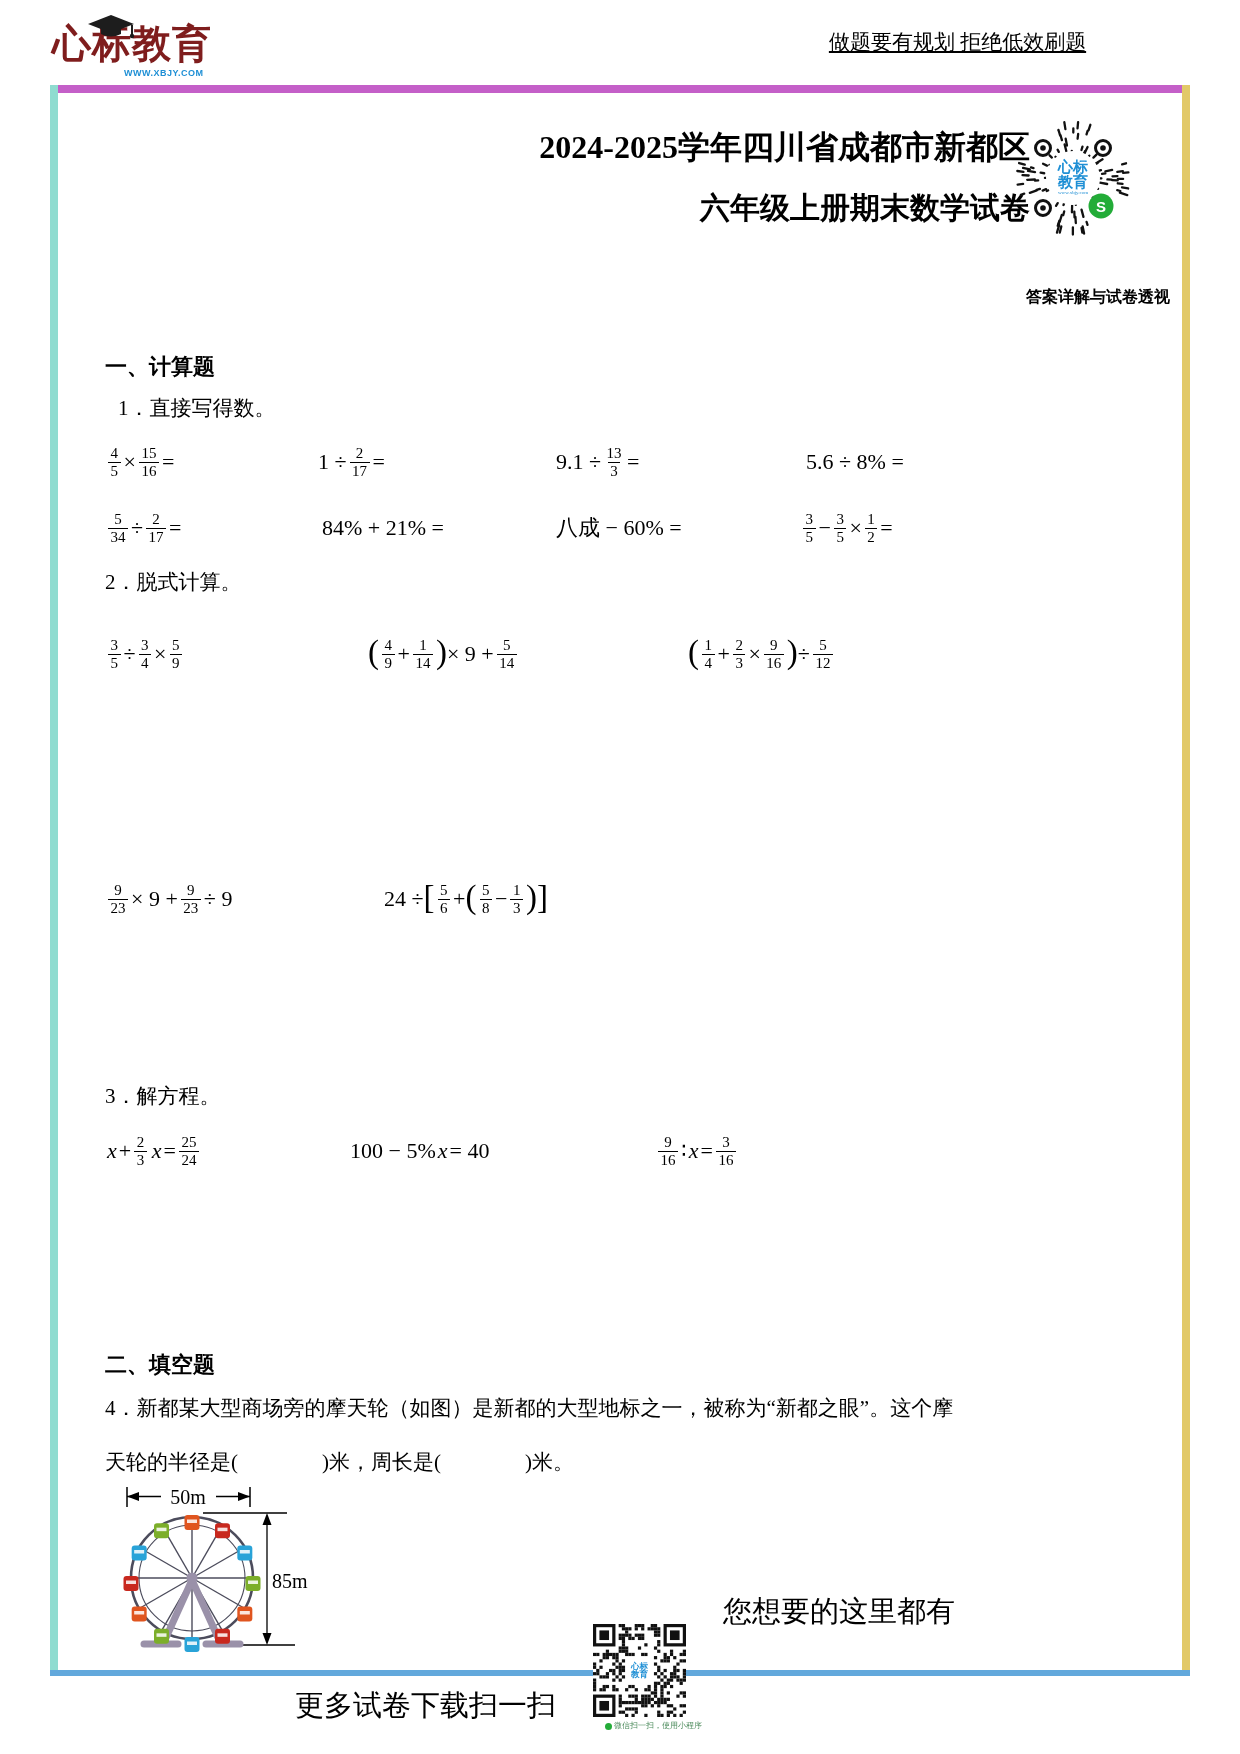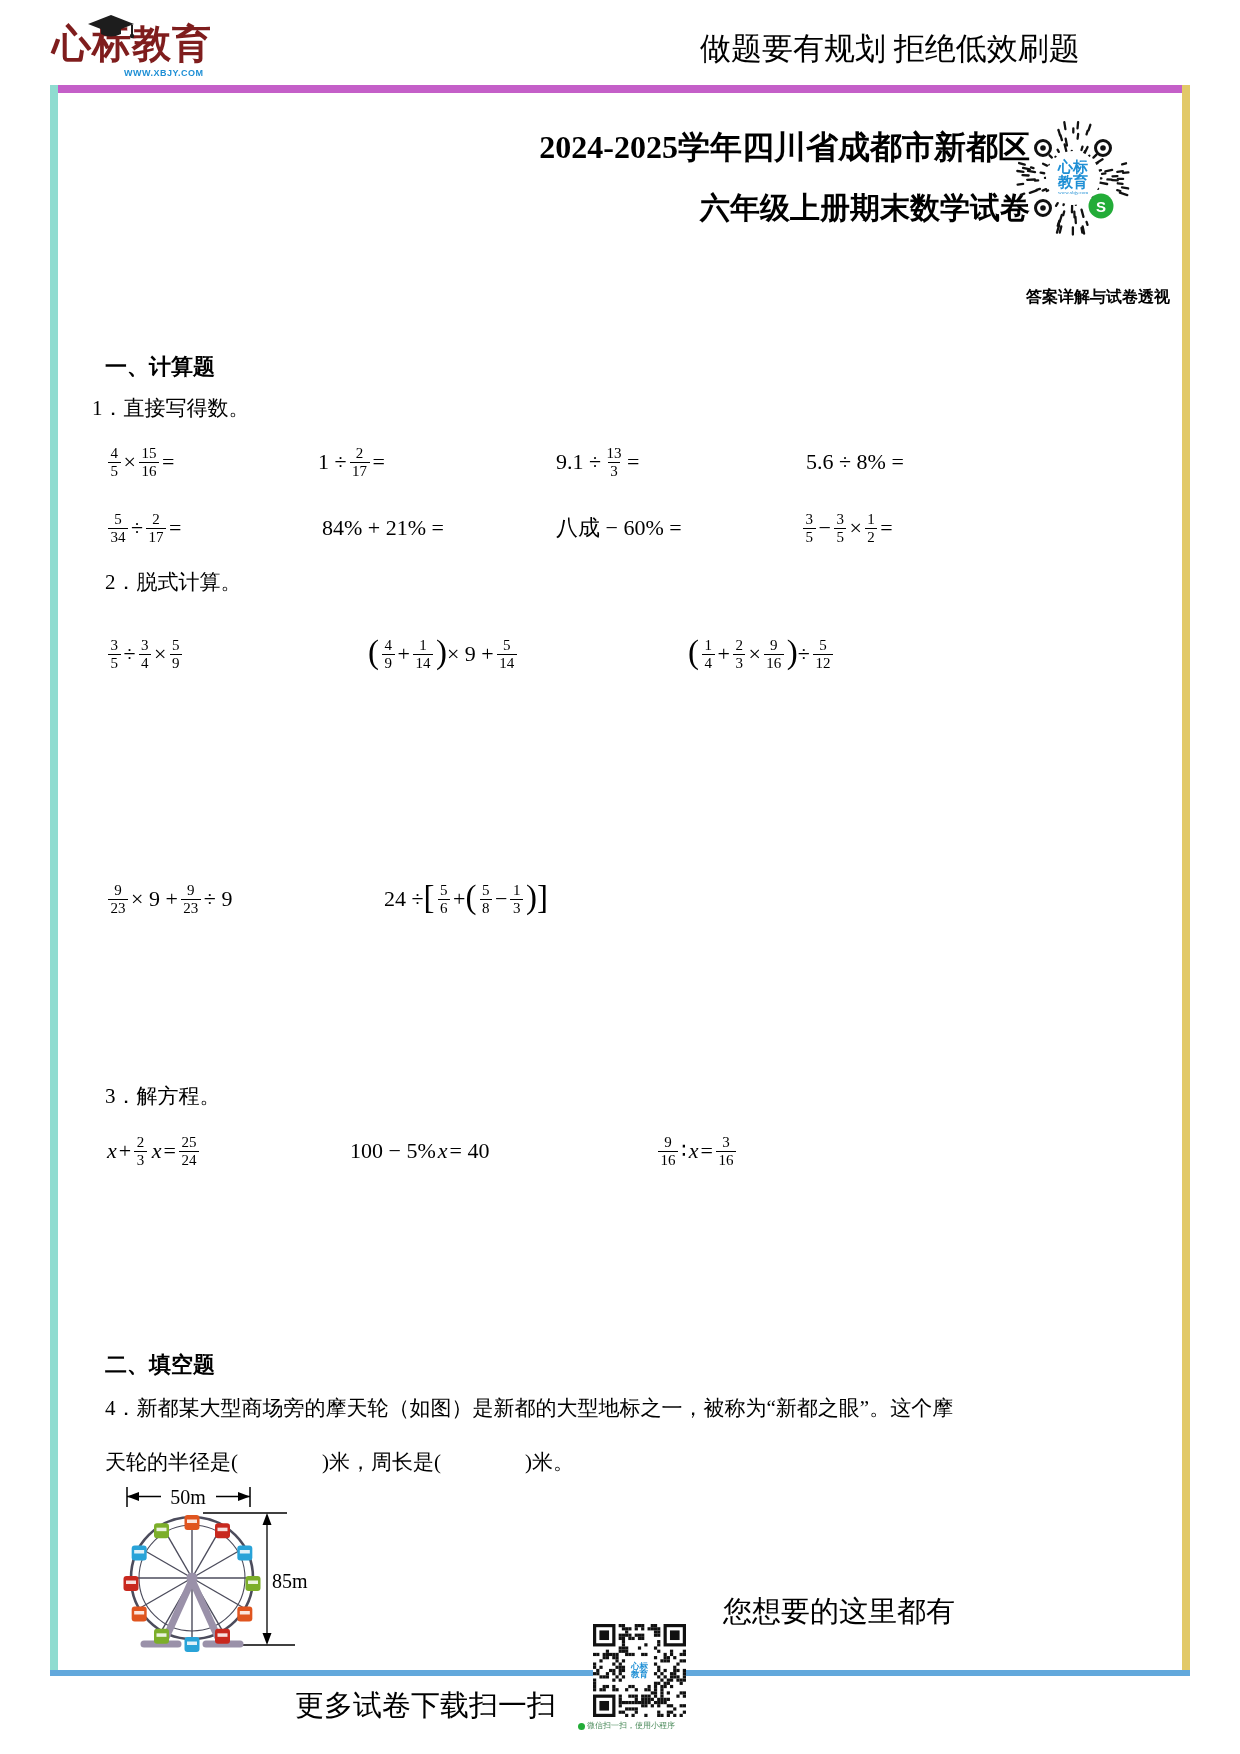--- a/index.html
+++ b/index.html
@@ -5,21 +5,21 @@
   * { box-sizing: border-box; }
   html, body { margin:0; padding:0; background:#fff; }
   .page { position:relative; width:1240px; height:1754px; background:#fff; overflow:hidden;
           font-family:"Liberation Serif", serif; color:#000; }
   
   .logo-wrap { position:absolute; left:52px; top:24px; width:220px; height:62px; }
   .logo-text { font-family:"Liberation Sans", sans-serif; font-weight:bold; font-size:39px; line-height:1; letter-spacing:1px; }
   .logo-url  { position:absolute; left:72px; top:44px; font-family:"Liberation Sans", sans-serif;
                font-size:9px; font-weight:bold; letter-spacing:.5px; }
   .cap-icon { position:absolute; left:34px; top:-9px; }
-  .slogan { position:absolute; left:700px; top:28px; width:515px; text-align:left; font-size:31px; }
+  .slogan { position:absolute; left:700px; top:28px; width:515px; text-align:center; font-size:21px;text-decoration:underline; }
   
   .border { position:absolute; }
   
   .title { position:absolute; left:90px; width:940px; text-align:right; font-weight:bold;font-family:Liberation Serif, serif; }
   .fields { position:absolute; left:90px; top:246px; width:940px; text-align:center; font-size:20px; white-space:nowrap; }
   .blank { display:inline-block; width:106px; height:22px; border-bottom:1.6px solid #000; margin-right:2px; }
   .qr-caption { position:absolute; left:1000px; top:287px; width:170px; font-size:16px; font-weight:600; text-align:right; }
   
   .sec-title { position:absolute; font-family:"Liberation Sans", sans-serif; font-weight:bold; font-size:22px; }
   .q-label { position:absolute; font-size:21px; }
@@ -37,21 +37,21 @@
   .blue-line { position:absolute; left:50px; top:1670px; width:1140px; height:6px; }
   .footer-text { position:absolute; font-size:29px; }
   .qr-box { position:absolute; }
   .qrm-center { position:absolute; left:50%; top:50%; transform:translate(-50%,-52%); text-align:center; line-height:1.02; }
   .qrm-l { font-family:"Liberation Sans", sans-serif; font-weight:bold; font-size:15px; }
   .qrm-u { font-size:5px; }
   .qrf-center { position:absolute; left:50%; top:50%; transform:translate(-50%,-50%); background:#fff;
                 padding:1px 2px; text-align:center; line-height:1.05; }
   .qrf-l { font-family:"Liberation Sans", sans-serif; font-weight:bold; font-size:8.5px; }
   .qr-sub { position:absolute; left:578px; top:1720px; width:124px; font-size:8px; color:#4a8a5a;
-            text-align:left; white-space:nowrap; }
+            text-align:right; white-space:nowrap; }
   .gdot { display:inline-block; width:7px; height:7px; border-radius:50%; vertical-align:middle; margin-right:2px; }
 </style>
 </head>
 <body>
 
 <div class="page">
 
   <div class="logo-wrap">
     <div class="logo-text" style="color: #7f1d1d;">心标教育</div>
     <svg class="cap-icon" width="50" height="26" viewBox="0 0 50 26">
@@ -170,21 +170,21 @@
       </svg>
     <div class="qrm-center">
       <div class="qrm-l" style="color: rgb(30, 143, 213);">心标</div>
       <div class="qrm-l" style="color: rgb(30, 143, 213);">教育</div>
       <div class="qrm-u" style="color: rgb(30, 143, 213);">www.xbjy.com</div>
     </div>
   </div>
   <div class="qr-caption">答案详解与试卷透视</div>
 
   <div class="sec-title" style="left:105px; top:352px;">一、计算题</div>
-  <div class="q-label" style="left:92px; top:394px;">1．直接写得数。</div>
+  <div class="q-label" style="left:118px; top:394px;">1．直接写得数。</div>
 
   <div class="mexp" style="left:105px; top:434px;">
       <span class="frac">
         <span class="fn">4</span>
         <span class="fd">5</span>
       </span>
       <span> × </span>
       <span class="frac">
         <span class="fn">15</span>
         <span class="fd">16</span>

